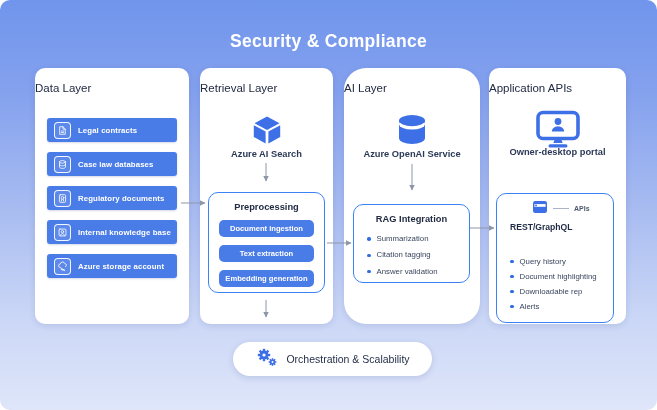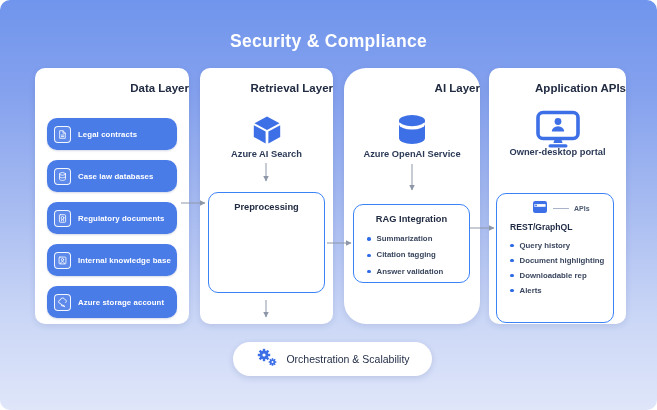--- a/index.html
+++ b/index.html
@@ -13,27 +13,27 @@
     font-size:17.5px; font-weight:700; color:#ffffff; letter-spacing:.3px;
   }
   .col {
     position:absolute; top:68px; height:256px; background:#ffffff; border-radius:10px;
     box-shadow:0 2px 6px rgba(30,50,120,.12);
   }
   .col1 { left:35px;  width:154px; }
   .col2 { left:200px; width:133px; }
   .col3 { left:344px; width:136px;border-radius:22px; }
   .col4 { left:489px; width:137px; }
-  .col-title { padding-top:14px; text-align:right; font-size:11.5px; font-weight:700; color:#212B42; }
+  .col-title { padding-top:14px; text-align:left; font-size:11.5px; font-weight:400; color:#212B42; }
 
   
   .items { margin:24px 12px 0; display:flex; flex-direction:column; gap:10px; }
   .ditem {
-    display:flex; align-items:center; height:24px; padding:16px 5px;
-    background:#4A7CE8; border-radius:10px; box-shadow:0 1px 2px rgba(30,50,120,.18);
+    display:flex; align-items:center; height:24px; padding:4px 5px;
+    background:#4A7CE8; border-radius:3px; box-shadow:0 1px 2px rgba(30,50,120,.18);
   }
   .ibox {
     flex:0 0 17px; height:17px; margin-left:2px; border:1.2px solid rgba(255,255,255,.92);
     border-radius:4px; background:rgba(255,255,255,.10); display:flex; align-items:center; justify-content:center;
   }
   .ibox svg { width:11px; height:11px; stroke:#ffffff; fill:none; stroke-width:1.2; stroke-linecap:round; stroke-linejoin:round; }
   .ilabel { margin-left:7px; font-size:7.8px; font-weight:700; color:#ffffff; letter-spacing:.1px; white-space:nowrap; }
 
   
   .svc-icon { position:absolute; left:50%; transform:translateX(-50%); }
@@ -57,23 +57,23 @@
 
   .pbtns { margin-top:8px; display:flex; flex-direction:column; align-items:center; gap:8px; }
   .pbtn {
     width:95px; height:17px; background:#4A7CE8; border-radius:5px;
     display:flex; align-items:center; justify-content:center;
     font-size:7.6px; font-weight:600; color:#ffffff; white-space:nowrap;
   }
 
   ul.bullets { list-style:none; margin-top:7px; }
   .col3 ul.bullets li { line-height:16.3px; }
-  .col4 ul.bullets { margin-top:6px; }
+  .col4 ul.bullets { margin-top:22px; }
   .col4 ul.bullets li { line-height:15px; }
-  ul.bullets li { display:flex; align-items:center; padding-left:13px; font-size:7.8px; font-weight:700; color:#3A465E; white-space:nowrap; }
+  ul.bullets li { display:flex; align-items:center; padding-left:13px; font-size:7.8px; font-weight:400; color:#3A465E; white-space:nowrap; }
   .dot { flex:0 0 3.5px; width:3.5px; height:3.5px; border-radius:50%; background:#2E6BE6; margin-right:6px; }
 
   
   .api-row { margin:8px 0 0 36px; display:flex; align-items:center; height:12px; }
   .api-line { width:16px; height:0; border-top:1px solid #A9B4C9; margin:0 5px 0 6px; }
   .api-label { font-size:7px; font-weight:600; color:#4A5870; }
   .rest-title { margin:8px 0 0 13px; font-size:8.6px; font-weight:700; color:#1E2A44; }
 
   
   .pill {
@@ -153,20 +153,25 @@
     <span class="svc-icon">
       <svg width="32" height="30" viewBox="0 0 32 30">
         <polygon points="16,1.5 28.5,8.2 16,15 3.5,8.2" fill="#3D6FE6"></polygon>
         <polygon points="2.8,10.2 14.6,16.6 14.6,28.5 2.8,22" fill="#3D6FE6"></polygon>
         <polygon points="29.2,10.2 17.4,16.6 17.4,28.5 29.2,22" fill="#3D6FE6"></polygon>
       </svg>
     </span>
     <div class="svc-label">Azure AI Search</div>
     <div class="inner-box">
       <div class="box-title">Preprocessing</div>
+      <div class="pbtns">
+        <div class="pbtn">Document ingestion</div>
+        <div class="pbtn">Text extraction</div>
+        <div class="pbtn">Embedding generation</div>
+      </div>
     </div>
   </section>
 
   <section class="col col3">
     <div class="col-title">AI Layer</div>
     <span class="svc-icon">
       <svg width="36" height="32" viewBox="0 0 36 32">
         <path d="M5 8v17a13 6 0 0 0 26 0V8z" fill="#3D6FE6"></path>
         <ellipse cx="18" cy="11" rx="13" ry="5.6" fill="#ffffff"></ellipse>
         <ellipse cx="18" cy="7.6" rx="13" ry="5.6" fill="#3D6FE6"></ellipse>

